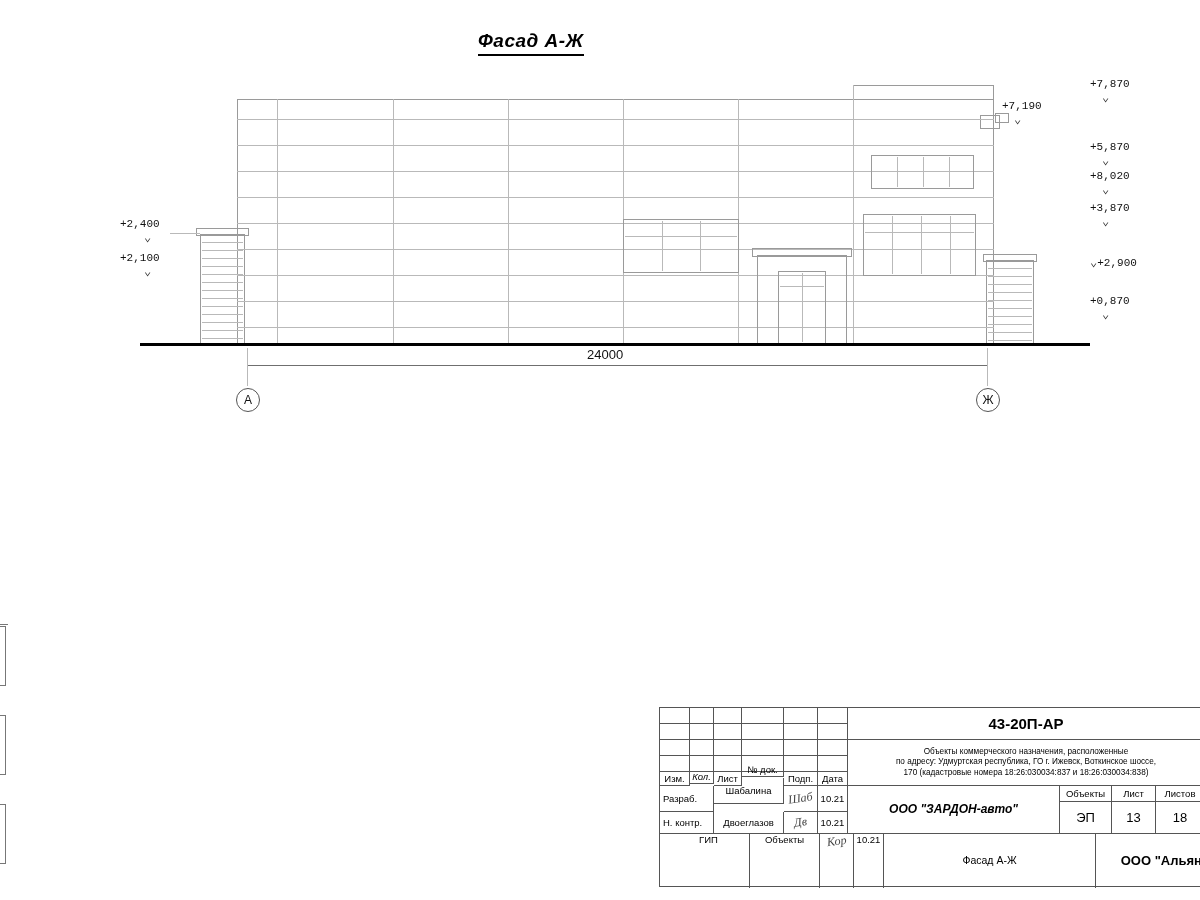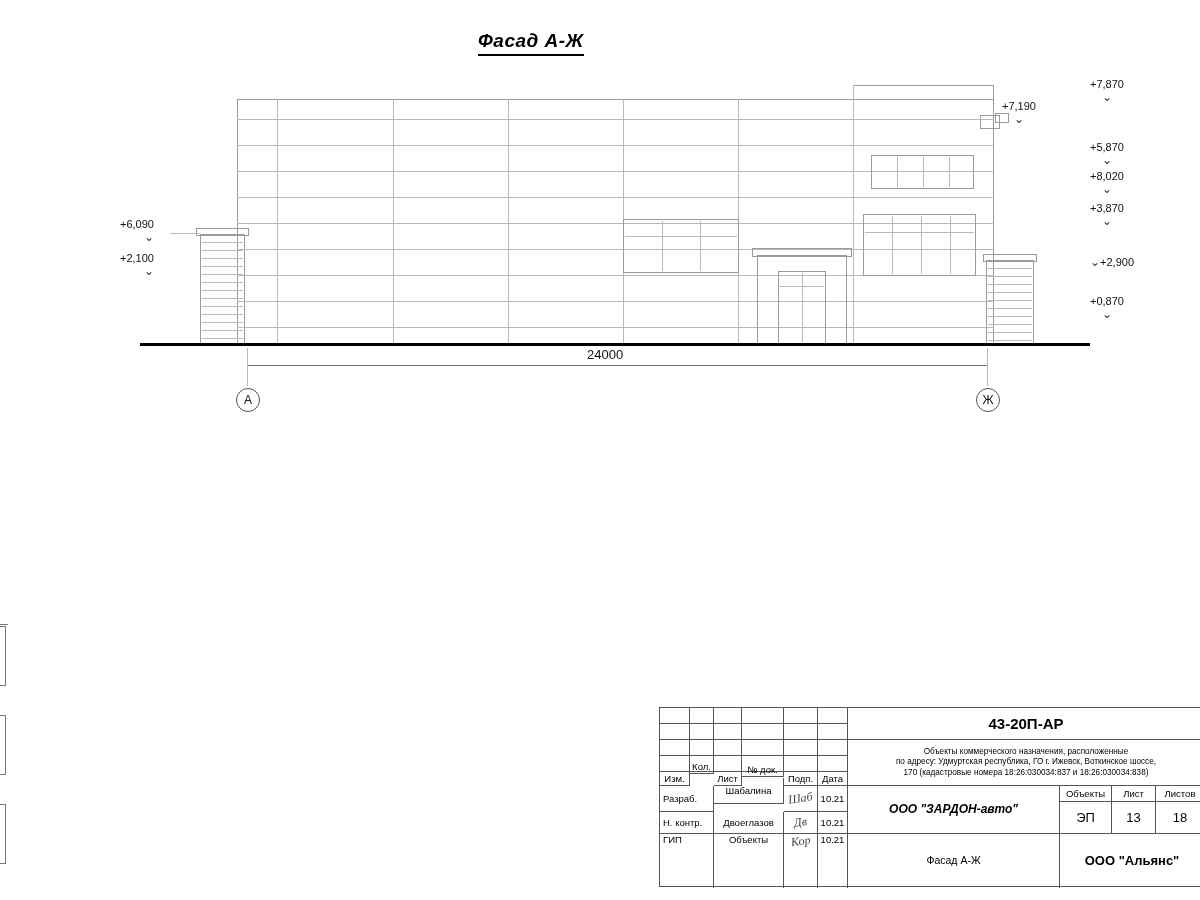--- a/index.html
+++ b/index.html
@@ -56,20 +56,21 @@
     height: 3px;
     background: #000;
   }
 
   
   .level {
     position: absolute;
     font-size: 11px;
     color: #111;
     white-space: nowrap;
+    font-family: Liberation Mono, monospace;
   }
   .vmark {
     position: absolute;
     font-size: 12px;
     color: #333;
   }
 
   
   .dim-line { position: absolute; background: #6f6f6f; height: 1px; }
   .dim-text {
@@ -106,21 +107,21 @@
     border-right: 1px solid #555;
     border-bottom: 1px solid #555;
     display: flex;
     align-items: center;
     justify-content: center;
     text-align: center;
     overflow: hidden;
     padding: 0 1px;
     line-height: 1.05;
   }
-  #stamp .nb-b { border-bottom: none; }
+  #stamp .nb-b { border-bottom: none; margin-left: 36px; }
   .stamp-code {
     font-size: 15px;
     font-weight: bold;
   }
   .stamp-obj { font-size: 8.2px; line-height: 1.25; }
   .stamp-org { font-size: 12px; font-style: italic; font-weight: bold; }
   .stamp-org2 { font-size: 13px; font-weight: bold; }
   .stamp-sheetname { font-size: 10.5px; }
   .sig {
     font-family: "Liberation Serif", serif;
@@ -236,21 +237,21 @@
     <div class="wall" style="left:612px; top:178px; width:100px; height:9px;"></div>
     <div class="wall" style="left:638px; top:201px; width:48px; height:73px;"></div>
     <div class="thin-v" style="left:662px; top:203px; height:69px;"></div>
     <div class="thin-h" style="left:640px; top:216px; width:44px;"></div>
 
     <div class="wall" style="left:855px; top:43px; width:14px; height:10px;"></div>
 
     <div class="ground"></div>
 
     <div class="level" style="left:-20px; top:148px;">
-      <span>+6,090</span>
+      <span>+2,400</span>
       <span class="vmark" style="left:24px; top:12px;">⌄</span>
     </div>
     <div class="level" style="left:-20px; top:182px;">
       <span>+2,100</span>
       <span class="vmark" style="left:24px; top:12px;">⌄</span>
     </div>
 
     <div class="thin-h" style="left:30px; top:163px; width:30px;"></div>
 
     <div class="level" style="left:950px; top:8px;">
@@ -314,21 +315,21 @@
     <div class="cell" style="left:158px;top:32px;width:30px;height:16px;"></div>
 
     <div class="cell" style="left:0;   top:48px;width:30px; height:16px;"></div>
     <div class="cell" style="left:30px;top:48px;width:24px; height:16px;"></div>
     <div class="cell" style="left:54px;top:48px;width:28px; height:16px;"></div>
     <div class="cell" style="left:82px;top:48px;width:42px; height:16px;"></div>
     <div class="cell" style="left:124px;top:48px;width:34px;height:16px;"></div>
     <div class="cell" style="left:158px;top:48px;width:30px;height:16px;"></div>
 
     <div class="cell" style="left:0;   top:64px;width:30px; height:14px;">Изм.</div>
-    <div class="cell" style="left:30px;top:52px;width:24px; height:14px;">Кол.</div>
+    <div class="cell" style="left:30px;top:62px;width:24px; height:14px;font-style:italic;">Кол.</div>
     <div class="cell" style="left:54px;top:64px;width:28px; height:14px;">Лист</div>
     <div class="cell" style="left:82px;top:55px;width:42px; height:14px;">№ док.</div>
     <div class="cell" style="left:124px;top:64px;width:34px;height:14px;">Подп.</div>
     <div class="cell" style="left:158px;top:64px;width:30px;height:14px;">Дата</div>
 
     <div class="cell" style="left:0;   top:78px;width:54px; height:26px; justify-content:flex-start; padding-left:3px;">Разраб.</div>
     <div class="cell" style="left:54px;top:70px;width:70px; height:26px;">Шабалина</div>
     <div class="cell" style="left:124px;top:78px;width:34px;height:26px;">
         <span class="sig">Шаб</span>
       </div>

